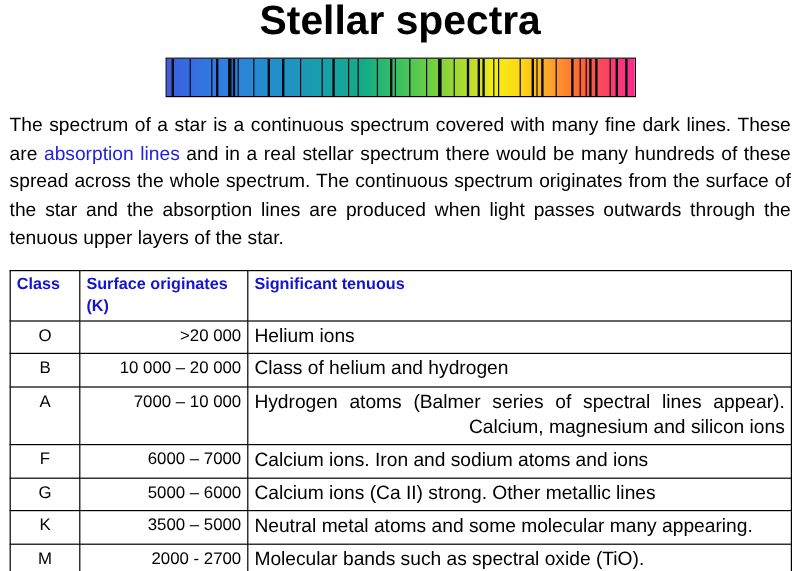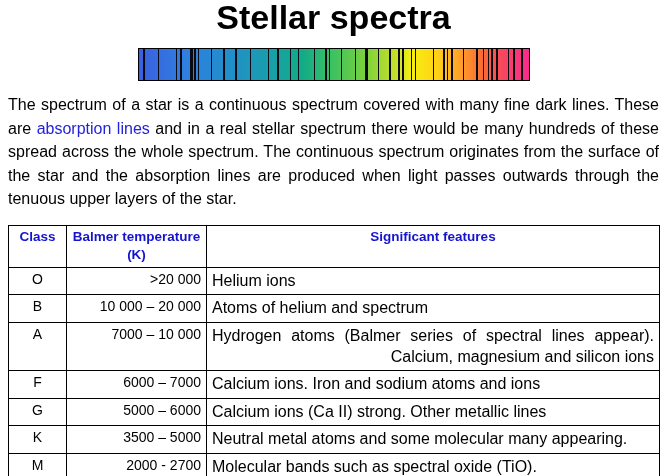--- a/index.html
+++ b/index.html
@@ -77,21 +77,21 @@
   }
   table.spectral td, table.spectral th {
     border: 1px solid #000000;
     vertical-align: top;
     padding: 2px 5px 3px 5px;
     line-height: 1.34;
   }
   table.spectral thead th {
     color: #1414cf;
     font-weight: bold;
-    text-align: center;
+    text-align: left;
     font-size: 13.5px;
   }
   thead th.col-class { text-align: center; }
   col.c-class { width: 58px; }
   col.c-temp  { width: 140px; }
   col.c-feat  { width: 453px; }
 
   td.cell-class {
     text-align: center;
     font-size: 14px;
@@ -166,34 +166,34 @@
 <div class="table-wrap">
   <table class="spectral">
     <colgroup>
       <col class="c-class">
       <col class="c-temp">
       <col class="c-feat">
     </colgroup>
     <thead>
       <tr>
         <th class="col-class">Class</th>
-        <th>Balmer temperature (K)</th>
-        <th>Significant features</th>
+        <th>Surface originates (K)</th>
+        <th>Significant tenuous</th>
       </tr>
     </thead>
     <tbody id="table-body">
         <tr>
           <td class="cell-class">O</td>
           <td class="cell-temp">&gt;20 000</td>
           <td class="cell-feat">Helium ions</td>
         </tr>
         <tr>
           <td class="cell-class">B</td>
           <td class="cell-temp">10 000 – 20 000</td>
-          <td class="cell-feat">Atoms of helium and spectrum</td>
+          <td class="cell-feat">Class of helium and hydrogen</td>
         </tr>
         <tr>
           <td class="cell-class">A</td>
           <td class="cell-temp">7000 – 10 000</td>
           <td class="cell-feat">
             <span class="feat-line1">Hydrogen atoms (Balmer series of spectral lines appear).</span>
             <span class="feat-line2">Calcium, magnesium and silicon ions</span>
           </td>
         </tr>
         <tr>

